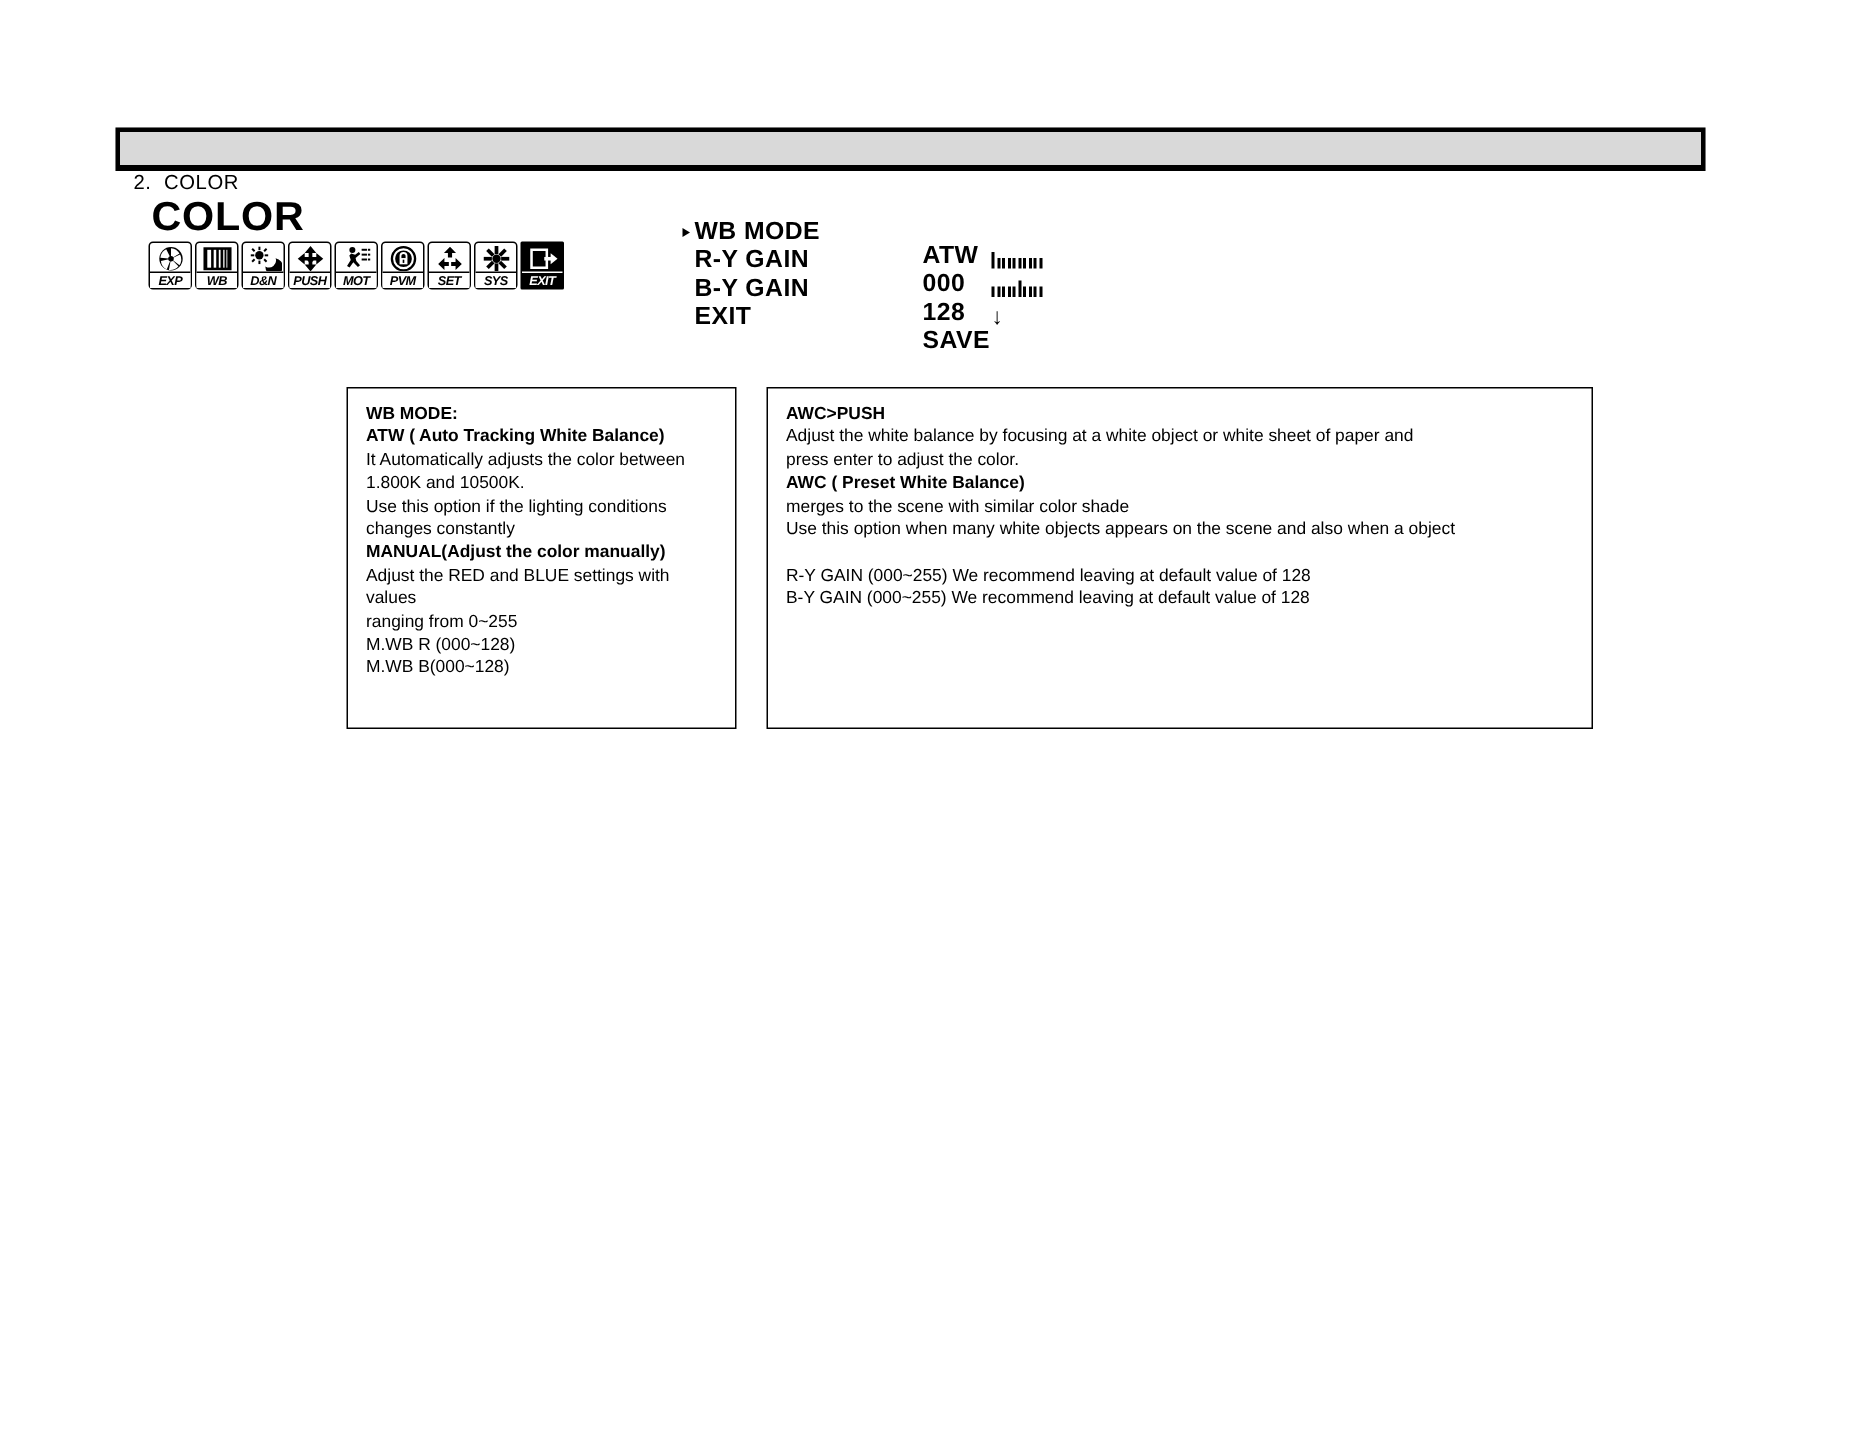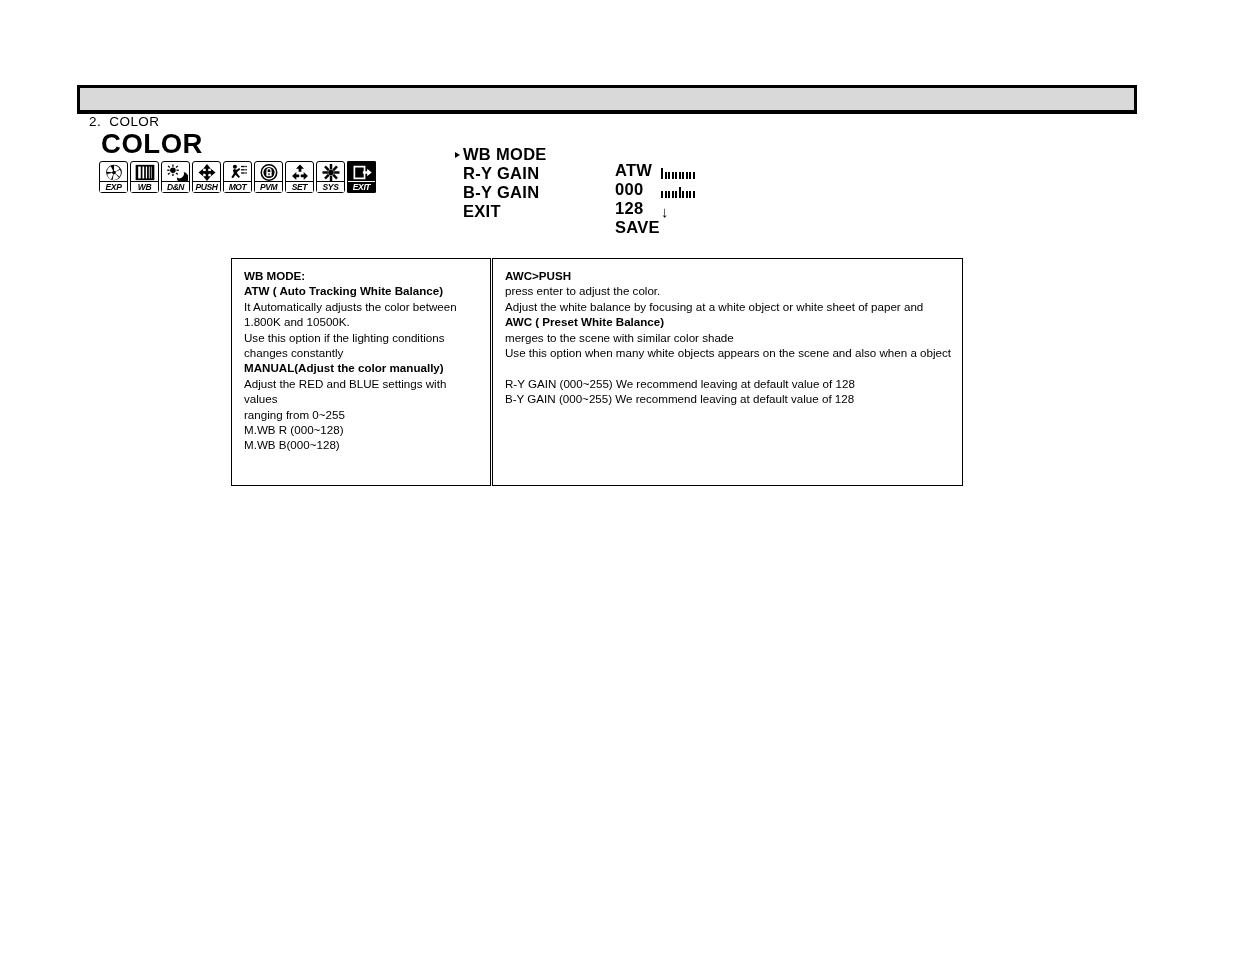--- a/index.html
+++ b/index.html
@@ -189,21 +189,21 @@
 
   
   .desc-box {
     position: absolute;
     box-sizing: border-box;
     border: 1.4px solid #000;
     background: #fff;
     padding: 9px 11px 8px 12px;
   }
   #desc-left  { left: 231px; top: 258px; width: 260px; height: 228px; }
-  #desc-right { left: 492px; top: 258px; width: 471px; height: 228px; }
+  #desc-right { left: 511px; top: 258px; width: 551px; height: 228px; }
 
   .desc-box p {
     margin: 0;
     font-family: "Liberation Sans", sans-serif;
     font-size: 11.6px;
     line-height: 15.4px;
     color: #000;
   }
   .desc-box p.b { font-weight: bold; }
   .desc-box p.spacer { height: 15.4px; }
@@ -385,21 +385,21 @@
     <p class="">Use this option if the lighting conditions</p>
     <p class="">changes constantly</p>
     <p class="b ">MANUAL(Adjust the color manually)</p>
     <p class="">Adjust the RED and BLUE settings with values</p>
     <p class="">ranging from 0~255</p>
     <p class="">M.WB R (000~128)</p>
     <p class="">M.WB B(000~128)</p>
   </div>
 <div class="desc-box" id="desc-right">
     <p class="b ">AWC&gt;PUSH</p>
+    <p class="">Adjust the white balance by  focusing at a white object or white sheet of paper  and</p>
     <p class="">press enter to adjust the color.</p>
-    <p class="">Adjust the white balance by  focusing at a white object or white sheet of paper  and</p>
     <p class="b ">AWC  ( Preset White Balance)</p>
     <p class="">merges to the scene with similar  color shade</p>
     <p class="">Use this option when many white objects appears on the scene and also when a object</p>
     <p class="spacer"></p>
     <p class="">R-Y  GAIN   (000~255) We recommend leaving at default value of 128</p>
     <p class="">B-Y GAIN    (000~255) We recommend leaving at default value of 128</p>
   </div>
 
 </body></html>

